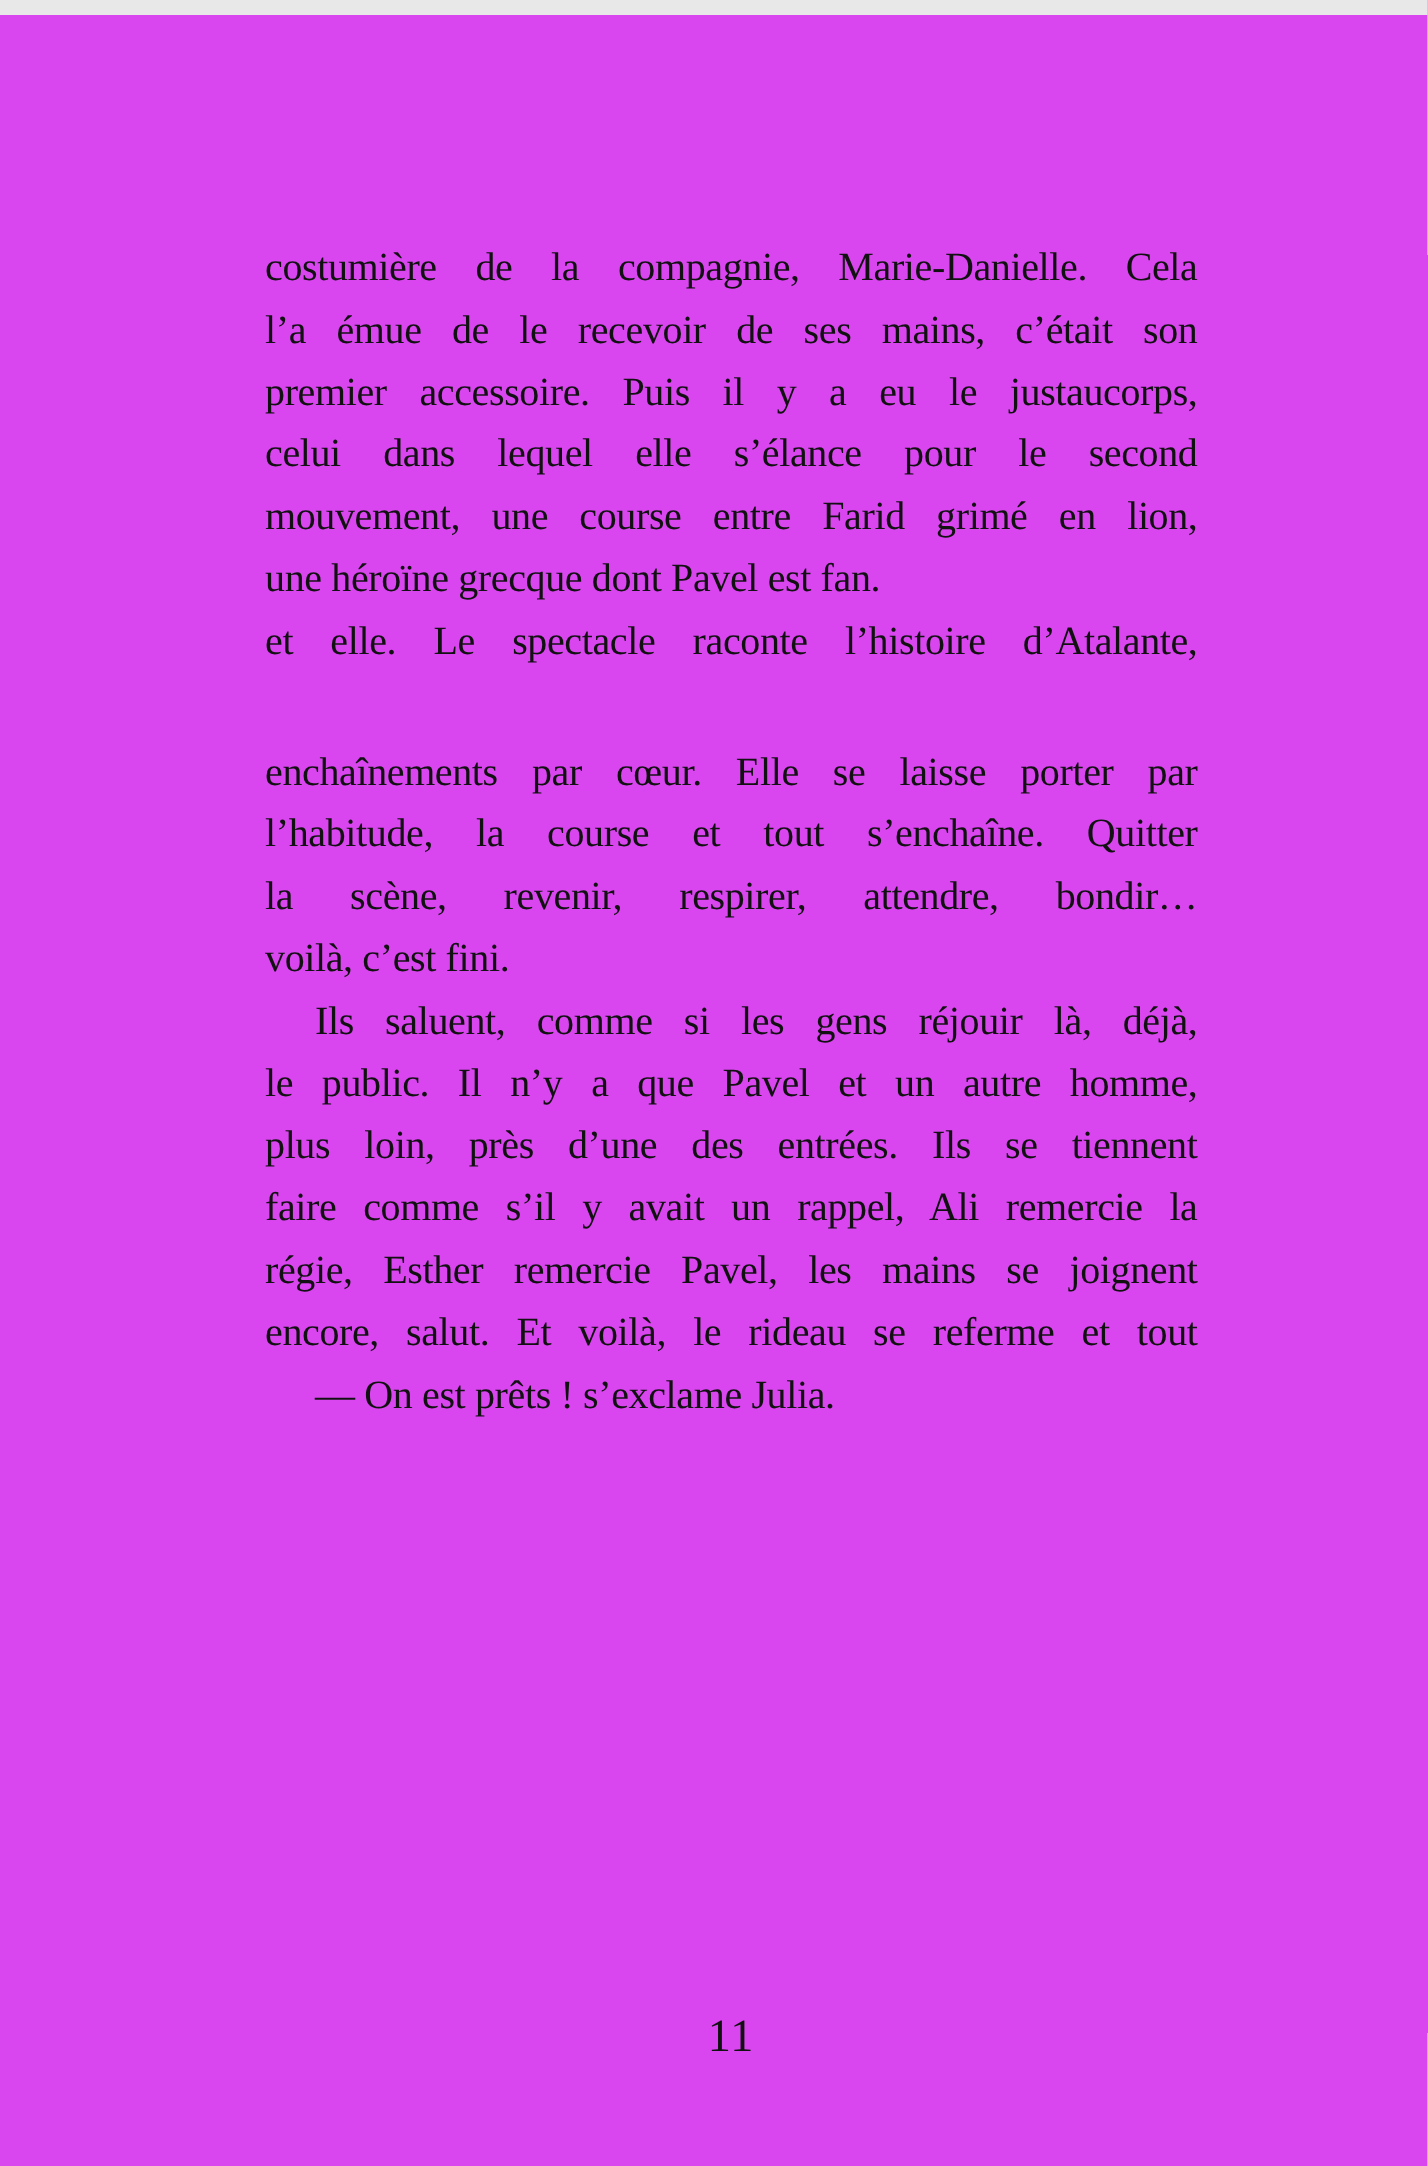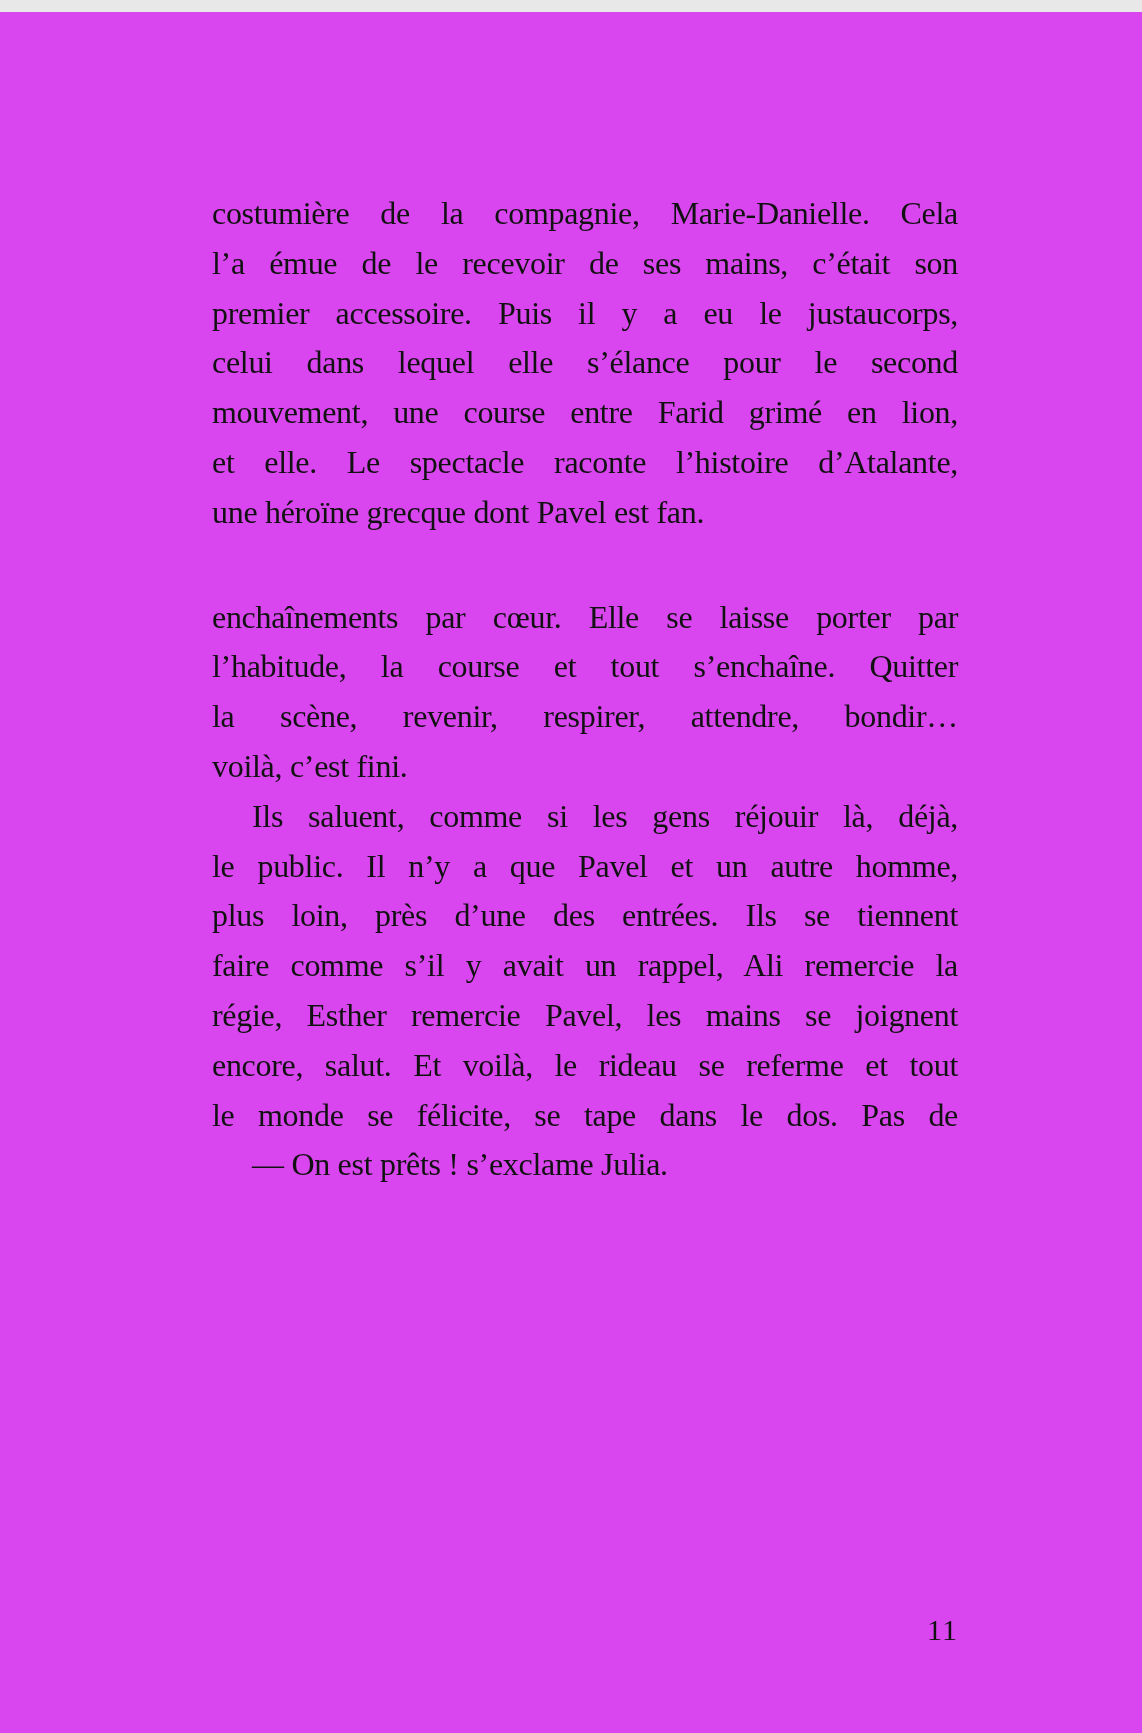--- a/index.html
+++ b/index.html
@@ -33,53 +33,52 @@
     text-align-last: justify;
     white-space: normal;
   }
   .line.last { text-align-last: left; }
   .line.indent { text-indent: 40px; }
   .folio {
     position: absolute;
     left: 212px;
     top: 1598px;
     width: 746px;
-    text-align: right;
-    font-size: 30px;
+    text-align: center;
+    font-size: 37px;
     line-height: 40px;
     letter-spacing: 1px;
   }
 </style>
 </head>
 <body>
 
 <div class="page">
   <main class="text-block">
       <div class="para">
         <div class="line">costumière de la compagnie, Marie-Danielle. Cela</div>
         <div class="line">l’a émue de le recevoir de ses mains, c’était son</div>
         <div class="line">premier accessoire. Puis il y a eu le justaucorps,</div>
         <div class="line">celui dans lequel elle s’élance pour le second</div>
         <div class="line">mouvement, une course entre Farid grimé en lion,</div>
+        <div class="line last">une héroïne grecque dont Pavel est fan.</div>
         <div class="line">et elle. Le spectacle raconte l’histoire d’Atalante,</div>
-        <div class="line last">une héroïne grecque dont Pavel est fan.</div>
       </div>
       <div class="para spaced">
         <div class="line">enchaînements par cœur. Elle se laisse porter par</div>
         <div class="line">l’habitude, la course et tout s’enchaîne. Quitter</div>
         <div class="line">la scène, revenir, respirer, attendre, bondir…</div>
         <div class="line last">voilà, c’est fini.</div>
       </div>
       <div class="para">
         <div class="line indent">Ils saluent, comme si les gens réjouir là, déjà,</div>
         <div class="line">le public. Il n’y a que Pavel et un autre homme,</div>
         <div class="line">plus loin, près d’une des entrées. Ils se tiennent</div>
         <div class="line">faire comme s’il y avait un rappel, Ali remercie la</div>
         <div class="line">régie, Esther remercie Pavel, les mains se joignent</div>
         <div class="line">encore, salut. Et voilà, le rideau se referme et tout</div>
-        <div class="line">le monde se félicite, se tape dans le dos. Pas de</div>
       </div>
       <div class="para">
         <div class="line last indent">— On est prêts ! s’exclame Julia.</div>
       </div>
     </main>
   <footer class="folio">11</footer>
 </div>
 
 </body></html>

